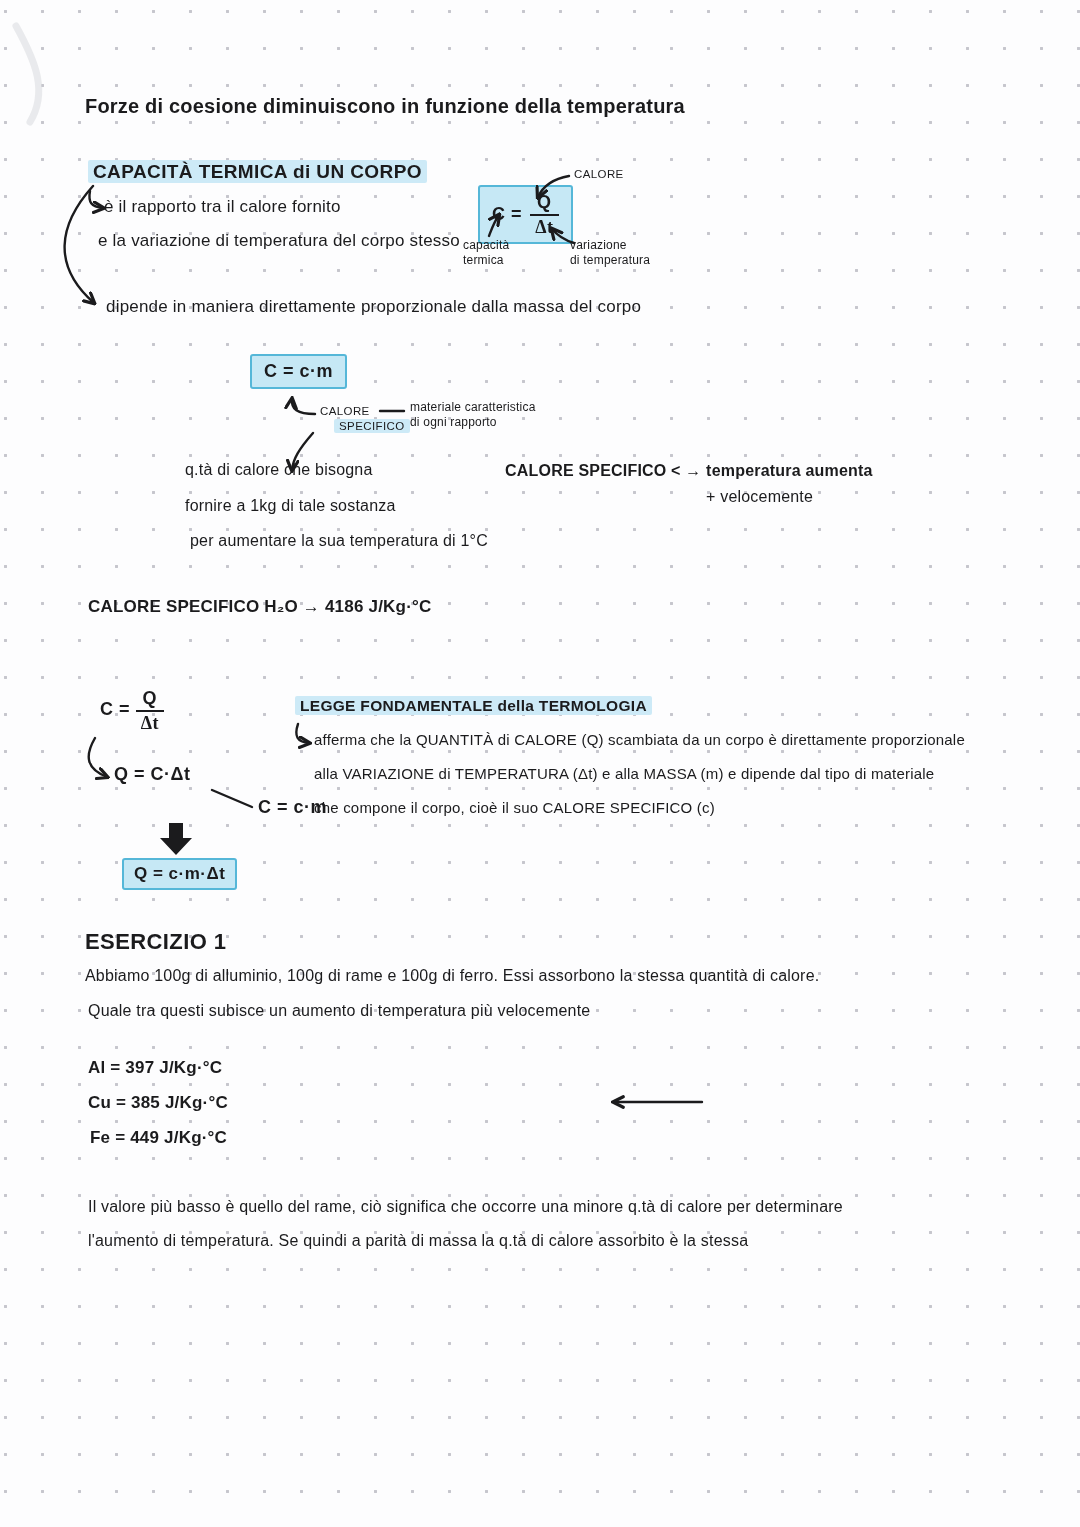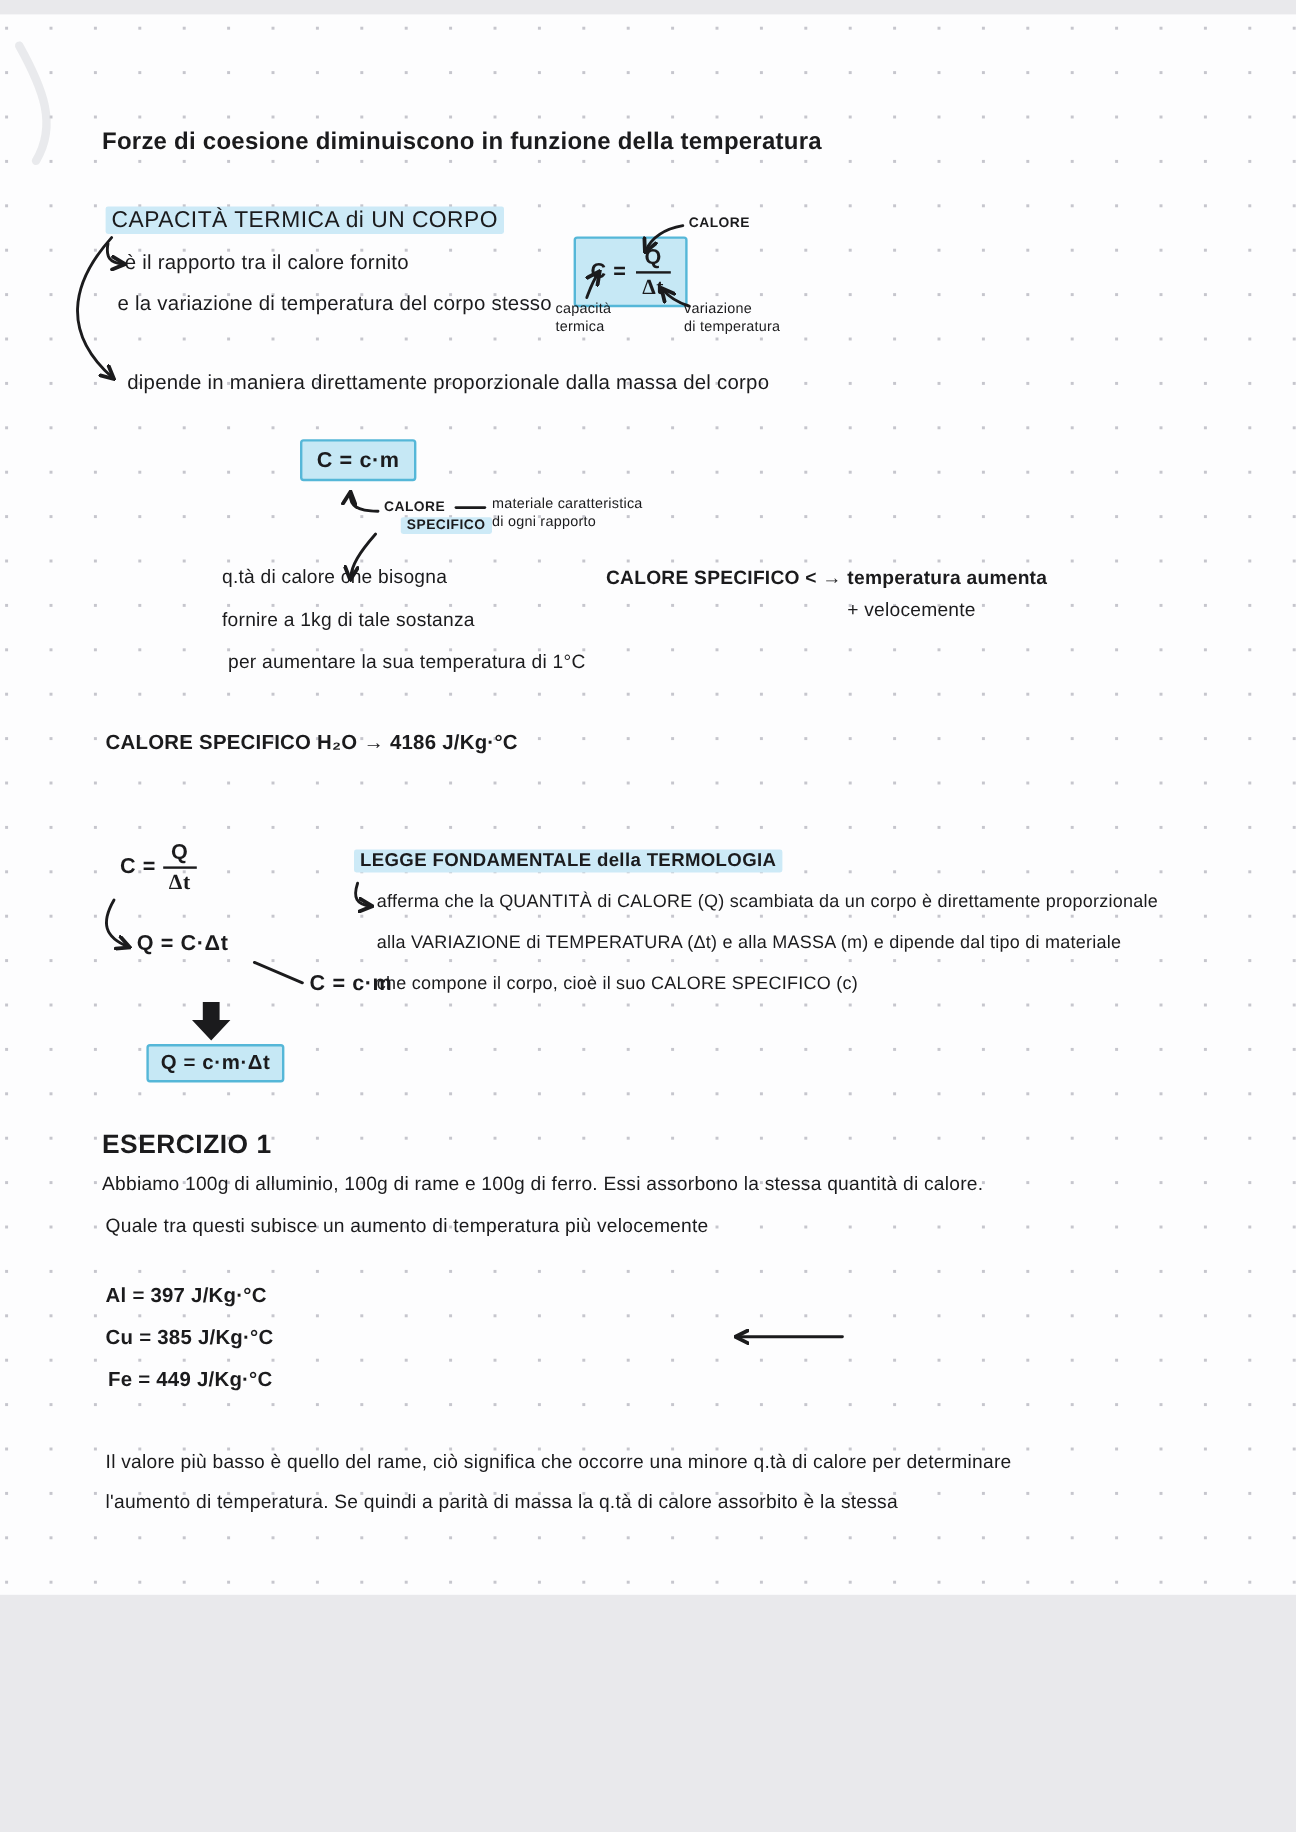--- a/index.html
+++ b/index.html
@@ -5,35 +5,35 @@
   :root{
     --highlight:#cdeaf7;
     --box-fill:#c6e8f5;
     --box-border:#55b7d8;
     --ink:#1b1b1d;
     --dot:#c6c6cd;
   }
   *{margin:0;padding:0;box-sizing:border-box;}
   body{background:#e9e9ec;font-family:"Liberation Sans","DejaVu Sans",sans-serif;color:var(--ink);}
   .page{
-    position:relative;width:1080px;height:1317px;margin:12px auto;overflow:hidden;
+    position:relative;width:1080px;height:1527px;margin:0 auto;overflow:hidden;
     background-color:#fdfdfe;
     background-image:radial-gradient(circle,var(--dot) 1.4px,transparent 1.6px);
     background-size:37px 37px;background-position:24px 30px;
   }
   .t{position:absolute;white-space:nowrap;z-index:3;line-height:1.25;}
   .hand{font-weight:500;letter-spacing:.2px;}
   .title{font-size:20px;font-weight:600;}
-  .h1{font-size:19px;font-weight:400;letter-spacing:.4px;text-align:right;}
+  .h1{font-size:19px;font-weight:700;letter-spacing:.4px;text-align:right;}
   .hl{background:var(--highlight);padding:1px 5px;border-radius:2px;}
   .body17{font-size:17px;}
   .body16{font-size:16px;}
   .body15{font-size:15px;text-align:center;}
   .small{font-size:12px;line-height:1.25;}
-  .smallcaps{font-size:11.5px;font-weight:700;letter-spacing:.4px;}
+  .smallcaps{font-size:11.5px;font-weight:400;letter-spacing:.4px;}
   .formula{font-size:18px;font-weight:700;letter-spacing:.5px;}
   .fbox{
     position:absolute;z-index:1;display:flex;align-items:center;gap:8px;
     background:var(--box-fill);border:2px solid var(--box-border);border-radius:3px;
     padding:5px 12px;font-size:18px;font-weight:700;letter-spacing:.5px;
   }
   .frac{display:inline-flex;flex-direction:column;align-items:center;line-height:1.15;}
   .frac .num{border-bottom:2px solid var(--ink);padding:0 7px 1px;}
   .frac .den{padding-top:1px;font-family:Liberation Serif, serif;}
   .arrows{position:absolute;inset:0;z-index:2;pointer-events:none;}

